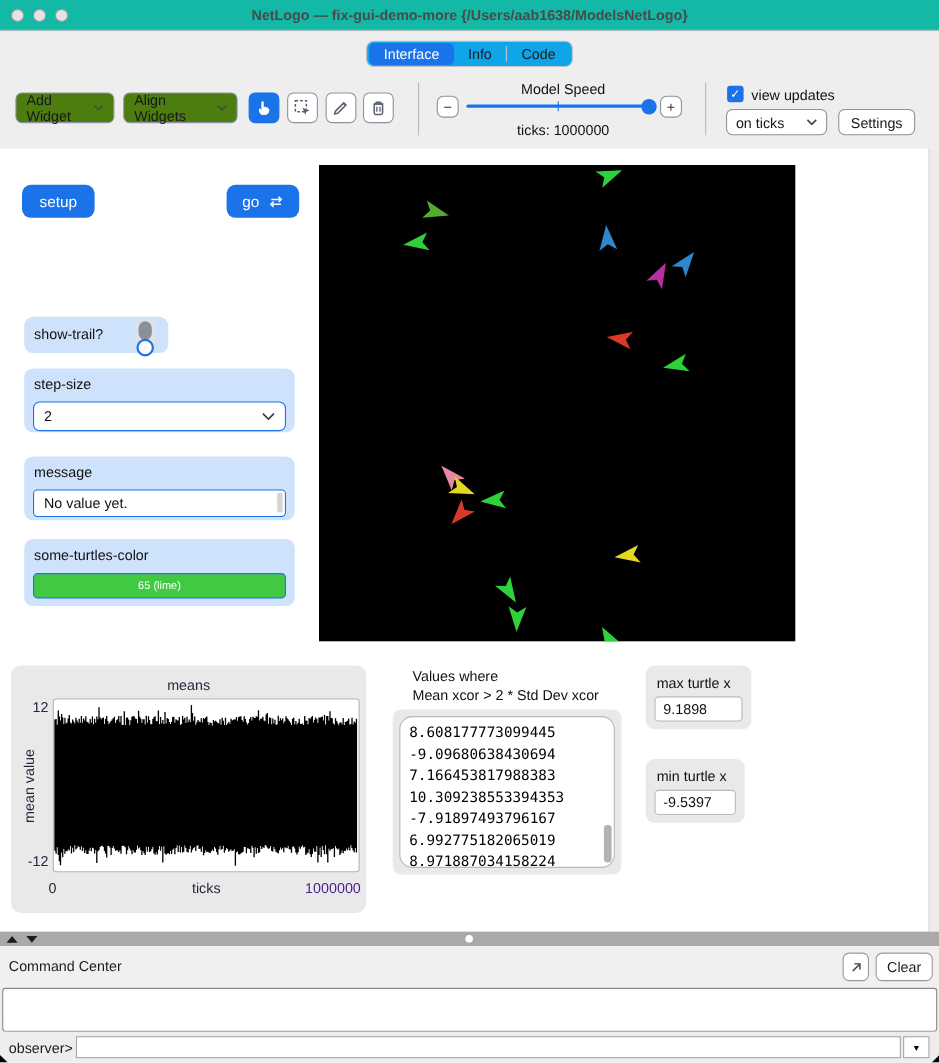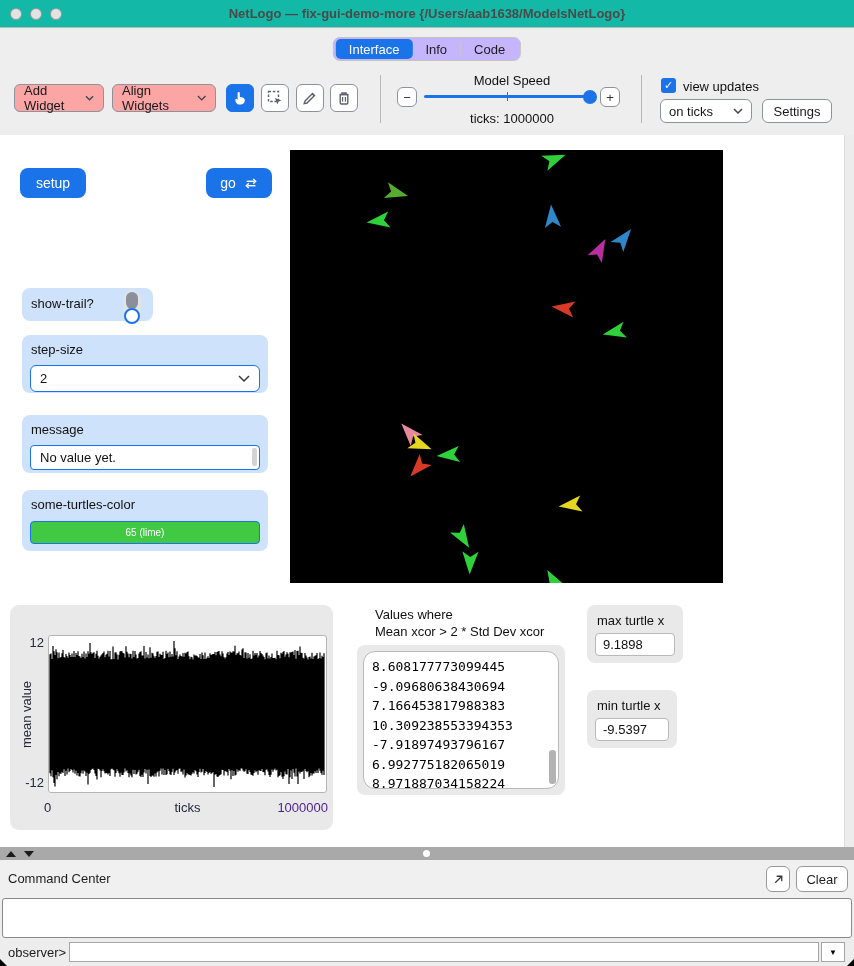--- a/index.html
+++ b/index.html
@@ -6,26 +6,26 @@
   html,body { width:854px; height:966px; }
   body { font-family:"Liberation Sans", sans-serif; background:#ededed; position:relative; overflow:hidden; }
 
   
   .titlebar { position:absolute; left:0; top:0; width:854px; height:28px; background:#14b8a6; border-bottom:1px solid #b9b9b9; }
   .traffic { position:absolute; top:8px; width:12px; height:12px; border-radius:50%; background:#e3e3e3; border:1px solid #9a9a9a; }
   .title-text { position:absolute; width:100%; text-align:center; top:6px; font-size:13px; font-weight:700; color:#4a4a4a; }
 
   
   .chrome { position:absolute; left:0; top:29px; width:854px; height:106px; background:#eeeeee; }
-  .tabgroup { position:absolute; left:50%; transform:translateX(-50%); top:8px; height:24px; background:#c4b5fd; border:1px solid #c3c3c3; border-radius:7px; display:flex; align-items:center; padding:2px; }
+  .tabgroup { position:absolute; left:50%; transform:translateX(-50%); top:8px; height:24px; background:#0ea5e9; border:1px solid #c3c3c3; border-radius:7px; display:flex; align-items:center; padding:2px; }
   .tab { font-size:13px; color:#1c1c1c; padding:2px 13px; border-radius:5px; height:20px; display:flex; align-items:center; }
   .tab.active { background:#1a73e8; color:#ffffff; }
   .tab-sep { width:1px; height:14px; background:#c9c9c9; }
 
-  .tb-select { position:absolute; height:28px; background:#fca5a5; border:1px solid #8d929c; border-radius:6px; display:flex; align-items:center; justify-content:space-between; font-size:13px; color:#17181b; padding:0 9px; }
+  .tb-select { position:absolute; height:28px; background:#4d7c0f; border:1px solid #8d929c; border-radius:6px; display:flex; align-items:center; justify-content:space-between; font-size:13px; color:#17181b; padding:0 9px; }
   .tb-btn { position:absolute; width:28px; height:28px; background:#fff; border:1px solid #8d929c; border-radius:6px; display:flex; align-items:center; justify-content:center; }
   .tb-btn.active-tool { background:#1a73e8; border-color:#1a73e8; }
   .v-div { position:absolute; width:1px; background:#b9b9b9; top:46px; height:48px; }
 
   .speed-label { position:absolute; font-size:13px; color:#111; }
   .stepper { position:absolute; width:20px; height:20px; background:#fff; border:1px solid #8d929c; border-radius:6px; font-size:13px; color:#333; display:flex; align-items:center; justify-content:center; line-height:1; }
   .speed-track { position:absolute; height:3px; background:#1a73e8; border-radius:2px; }
   .speed-tick { position:absolute; width:1px; height:9px; background:#1a73e8; }
   .speed-thumb { position:absolute; width:14px; height:14px; border-radius:50%; background:#1a73e8; }
 
@@ -251,20 +251,21 @@
         <polygon points="146.6,306.0 168.7,295.9 164.1,304.5 170.1,312.1" fill="#2fd13b"></polygon>
         <polygon points="120.3,326.5 129.7,304.1 132.1,313.5 141.7,314.9" fill="#d93a28"></polygon>
         <polygon points="268.6,356.6 290.2,345.4 286.0,354.2 292.5,361.4" fill="#e5d620"></polygon>
         <polygon points="179.1,397.7 160.0,382.6 169.8,382.8 173.8,374.0" fill="#2fd13b"></polygon>
         <polygon points="179.6,424.5 172.3,401.2 180.2,406.9 188.5,401.8" fill="#2fd13b"></polygon>
         <polygon points="257.3,420.1 275.8,435.9 266.0,435.3 261.7,444.0" fill="#2fd13b"></polygon>
       </svg>
   </div>
 
   <div class="plot">
+    <div class="plot-title">means</div>
     <div class="plot-ymax">12</div>
     <div class="plot-ymin">-12</div>
     <div class="plot-ylab">mean value</div>
     <div class="plot-frame">
       <svg id="plot-svg" width="277" height="156">
           <path d="M1 18.2 L1 137.3 M2 17.6 L2 140.2 M3 22.9 L3 134.3 M4 9.9 L4 141.3 M5 15.3 L5 146.9 M6 19.1 L6 150.5 M7 13.2 L7 139.0 M8 16.3 L8 143.3 M9 22.2 L9 135.9 M10 16.5 L10 140.2 M11 21.8 L11 137.6 M12 20.9 L12 137.8 M13 17.2 L13 136.0 M14 13.9 L14 137.1 M15 20.9 L15 133.2 M16 21.7 L16 140.0 M17 18.1 L17 134.7 M18 20.0 L18 138.5 M19 21.8 L19 132.5 M20 16.6 L20 136.3 M21 19.0 L21 135.1 M22 21.0 L22 133.0 M23 17.4 L23 134.0 M24 21.0 L24 136.5 M25 15.0 L25 133.4 M26 21.1 L26 137.7 M27 17.1 L27 134.7 M28 19.1 L28 139.4 M29 15.2 L29 136.9 M30 20.1 L30 140.3 M31 20.5 L31 140.4 M32 21.9 L32 137.2 M33 17.7 L33 134.6 M34 21.0 L34 137.8 M35 15.4 L35 134.6 M36 22.5 L36 135.4 M37 17.4 L37 140.0 M38 21.1 L38 136.7 M39 15.3 L39 148.6 M40 17.8 L40 137.9 M41 7.0 L41 136.7 M42 16.2 L42 133.9 M43 17.9 L43 133.0 M44 16.7 L44 132.6 M45 16.3 L45 134.1 M46 22.1 L46 137.6 M47 17.7 L47 140.0 M48 14.8 L48 143.5 M49 19.7 L49 132.8 M50 22.5 L50 133.0 M51 20.8 L51 134.4 M52 19.4 L52 141.2 M53 18.2 L53 135.0 M54 16.9 L54 133.2 M55 15.5 L55 135.3 M56 21.2 L56 137.4 M57 18.7 L57 137.0 M58 17.8 L58 137.2 M59 14.8 L59 138.6 M60 20.6 L60 136.9 M61 15.0 L61 140.1 M62 23.2 L62 133.2 M63 23.2 L63 132.6 M64 10.5 L64 133.4 M65 23.1 L65 134.3 M66 16.6 L66 140.7 M67 16.3 L67 137.0 M68 18.4 L68 133.3 M69 23.4 L69 135.3 M70 18.8 L70 137.2 M71 15.5 L71 140.7 M72 15.0 L72 136.7 M73 15.3 L73 139.1 M74 17.1 L74 138.9 M75 17.6 L75 136.4 M76 21.5 L76 132.6 M77 10.2 L77 135.4 M78 15.7 L78 134.3 M79 17.5 L79 137.0 M80 21.3 L80 141.2 M81 17.8 L81 137.6 M82 17.9 L82 139.5 M83 22.6 L83 141.3 M84 14.7 L84 133.8 M85 21.1 L85 138.1 M86 15.1 L86 134.0 M87 18.6 L87 138.6 M88 22.4 L88 137.8 M89 22.1 L89 135.8 M90 17.6 L90 133.7 M91 16.1 L91 140.0 M92 15.2 L92 141.0 M93 19.5 L93 138.8 M94 19.6 L94 140.9 M95 9.9 L95 136.5 M96 22.4 L96 133.0 M97 15.9 L97 137.5 M98 21.5 L98 133.8 M99 18.5 L99 148.0 M100 22.2 L100 133.4 M101 11.2 L101 139.9 M102 21.8 L102 141.1 M103 16.8 L103 139.8 M104 17.6 L104 139.5 M105 20.3 L105 140.7 M106 22.1 L106 137.5 M107 20.1 L107 140.4 M108 15.8 L108 136.6 M109 15.5 L109 135.3 M110 21.0 L110 140.5 M111 17.8 L111 134.8 M112 18.7 L112 132.5 M113 19.0 L113 138.5 M114 15.8 L114 132.6 M115 23.0 L115 139.0 M116 22.1 L116 133.9 M117 14.8 L117 139.0 M118 18.1 L118 138.3 M119 16.5 L119 132.7 M120 21.2 L120 135.0 M121 15.6 L121 138.3 M122 20.7 L122 138.9 M123 18.0 L123 135.9 M124 20.4 L124 132.8 M125 5.0 L125 139.0 M126 12.2 L126 136.4 M127 19.2 L127 134.8 M128 15.3 L128 133.9 M129 22.9 L129 137.7 M130 20.6 L130 132.8 M131 18.6 L131 132.5 M132 20.0 L132 135.8 M133 20.6 L133 135.4 M134 17.0 L134 138.4 M135 20.8 L135 133.5 M136 16.7 L136 141.5 M137 17.6 L137 139.4 M138 16.3 L138 137.0 M139 15.4 L139 138.5 M140 20.3 L140 138.4 M141 23.2 L141 139.0 M142 20.8 L142 139.4 M143 21.3 L143 137.8 M144 23.5 L144 136.2 M145 18.6 L145 137.6 M146 19.8 L146 134.0 M147 19.2 L147 135.3 M148 20.1 L148 138.6 M149 21.3 L149 141.0 M150 21.7 L150 136.1 M151 17.9 L151 132.8 M152 22.9 L152 136.6 M153 16.5 L153 135.8 M154 19.2 L154 132.9 M155 23.0 L155 139.2 M156 16.4 L156 137.0 M157 23.1 L157 134.9 M158 21.7 L158 135.9 M159 20.3 L159 138.4 M160 21.9 L160 137.1 M161 17.3 L161 136.0 M162 19.1 L162 137.7 M163 18.5 L163 137.2 M164 17.9 L164 136.1 M165 18.1 L165 151.0 M166 15.9 L166 138.8 M167 19.3 L167 138.0 M168 16.1 L168 140.5 M169 15.4 L169 140.9 M170 15.1 L170 139.7 M171 18.5 L171 139.0 M172 20.2 L172 138.3 M173 15.2 L173 133.7 M174 17.6 L174 134.1 M175 20.9 L175 139.6 M176 22.6 L176 135.2 M177 21.3 L177 135.3 M178 17.6 L178 135.9 M179 15.9 L179 139.5 M180 19.0 L180 132.9 M181 15.5 L181 134.7 M182 16.5 L182 143.3 M183 16.8 L183 134.3 M184 15.2 L184 140.1 M185 15.5 L185 135.0 M186 9.7 L186 139.4 M187 19.0 L187 138.7 M188 17.3 L188 133.2 M189 17.2 L189 135.8 M190 15.6 L190 134.1 M191 19.0 L191 135.0 M192 19.6 L192 132.5 M193 13.5 L193 132.6 M194 12.2 L194 134.4 M195 22.0 L195 135.7 M196 16.3 L196 135.2 M197 16.6 L197 133.2 M198 22.5 L198 137.7 M199 17.1 L199 138.0 M200 21.8 L200 134.1 M201 18.3 L201 136.0 M202 23.0 L202 138.5 M203 22.4 L203 139.1 M204 14.7 L204 139.8 M205 19.4 L205 137.0 M206 16.9 L206 134.5 M207 18.8 L207 136.2 M208 17.1 L208 135.0 M209 21.4 L209 138.7 M210 19.6 L210 134.3 M211 15.1 L211 134.7 M212 17.0 L212 135.1 M213 18.1 L213 133.1 M214 19.5 L214 136.1 M215 21.0 L215 136.3 M216 23.2 L216 139.3 M217 17.3 L217 133.7 M218 16.6 L218 133.4 M219 22.4 L219 135.4 M220 19.5 L220 139.0 M221 22.6 L221 140.9 M222 21.0 L222 138.7 M223 17.5 L223 133.6 M224 22.0 L224 135.7 M225 22.1 L225 133.8 M226 21.8 L226 132.6 M227 23.2 L227 134.5 M228 14.8 L228 133.7 M229 18.9 L229 141.3 M230 19.3 L230 140.0 M231 22.3 L231 139.2 M232 16.7 L232 136.0 M233 17.7 L233 140.7 M234 16.0 L234 143.1 M235 15.0 L235 140.3 M236 20.8 L236 135.4 M237 18.4 L237 138.3 M238 16.3 L238 138.4 M239 17.8 L239 133.0 M240 21.3 L240 148.1 M241 16.2 L241 141.2 M242 16.4 L242 134.4 M243 15.9 L243 143.0 M244 15.4 L244 133.1 M245 18.9 L245 136.7 M246 13.9 L246 140.6 M247 22.7 L247 132.5 M248 15.0 L248 140.5 M249 14.8 L249 148.1 M250 18.9 L250 135.6 M251 10.6 L251 137.5 M252 16.7 L252 135.8 M253 16.9 L253 136.1 M254 21.8 L254 134.8 M255 22.6 L255 143.1 M256 16.9 L256 133.0 M257 19.5 L257 135.1 M258 21.4 L258 136.3 M259 23.4 L259 135.3 M260 21.0 L260 141.3 M261 20.5 L261 139.7 M262 22.4 L262 137.1 M263 16.8 L263 139.6 M264 23.1 L264 137.4 M265 20.4 L265 137.6 M266 19.8 L266 135.3 M267 19.2 L267 136.9 M268 17.1 L268 134.4 M269 22.9 L269 137.1 M270 22.2 L270 132.5 M271 16.5 L271 134.8 M272 22.6 L272 136.9 M273 19.8 L273 138.8 M274 21.0 L274 134.8 M275 17.3 L275 139.0 " stroke="#000000" stroke-width="1.2" fill="none"></path>
         </svg>
     </div>
     <div class="plot-x0">0</div>
     <div class="plot-xlab">ticks</div>

